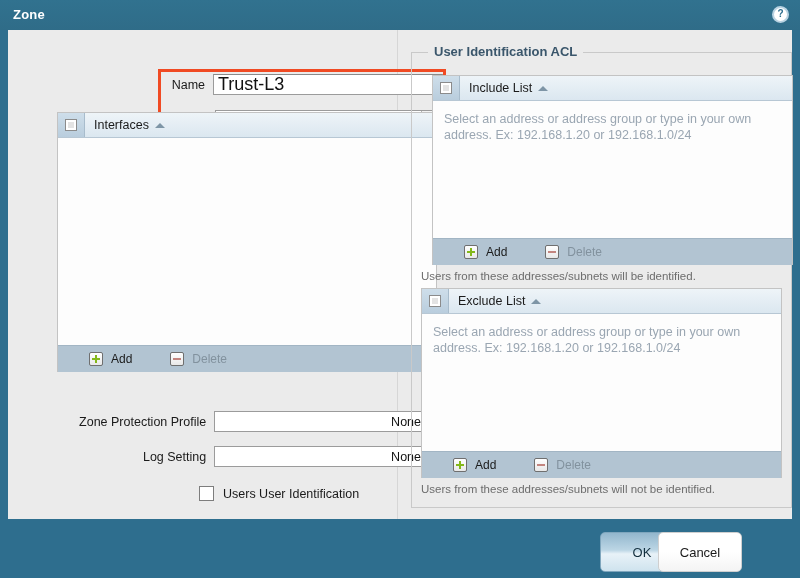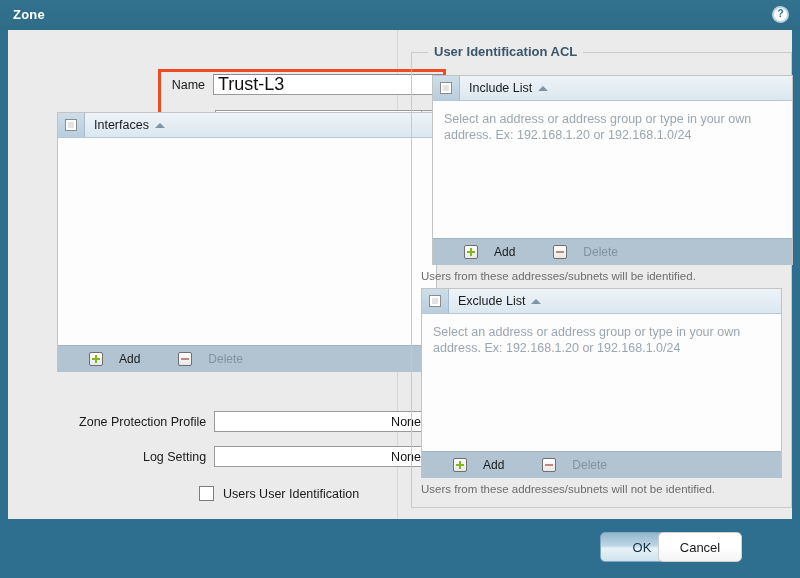--- a/index.html
+++ b/index.html
@@ -224,21 +224,21 @@
     background: #b2c4d2;
     border-top: 1px solid #a2b5c4;
     display: flex;
     align-items: center;
     padding-left: 7px;
     gap: 4px;
   }
   .tbtn {
     display: flex;
     align-items: center;
-    gap: 16px;
+    gap: 8px;
     font-size: 12px;
     color: #1a1a1a;
     cursor: pointer;
     padding-right: 10px;
     padding-left: 24px;
   }
   .tbtn.disabled { color: #82929e; cursor: default; }
   .ico-box {
     width: 14px; height: 14px;
     border: 1px solid #6f6f6f;
@@ -306,21 +306,21 @@
   
   .footer {
     position: absolute;
     left: 0; top: 519px;
     width: 800px; height: 59px;
     background: #2e6e8e;
   }
   .btn {
     position: absolute;
     top: 13px;
-    height: 30px;
+    height: 40px;
     border-radius: 5px;
     font-size: 13px;
     display: flex;
     align-items: center;
     justify-content: center;
     cursor: pointer;
     box-sizing: border-box;
     font-family: "Liberation Sans", sans-serif;
   }
   .btn-ok {

